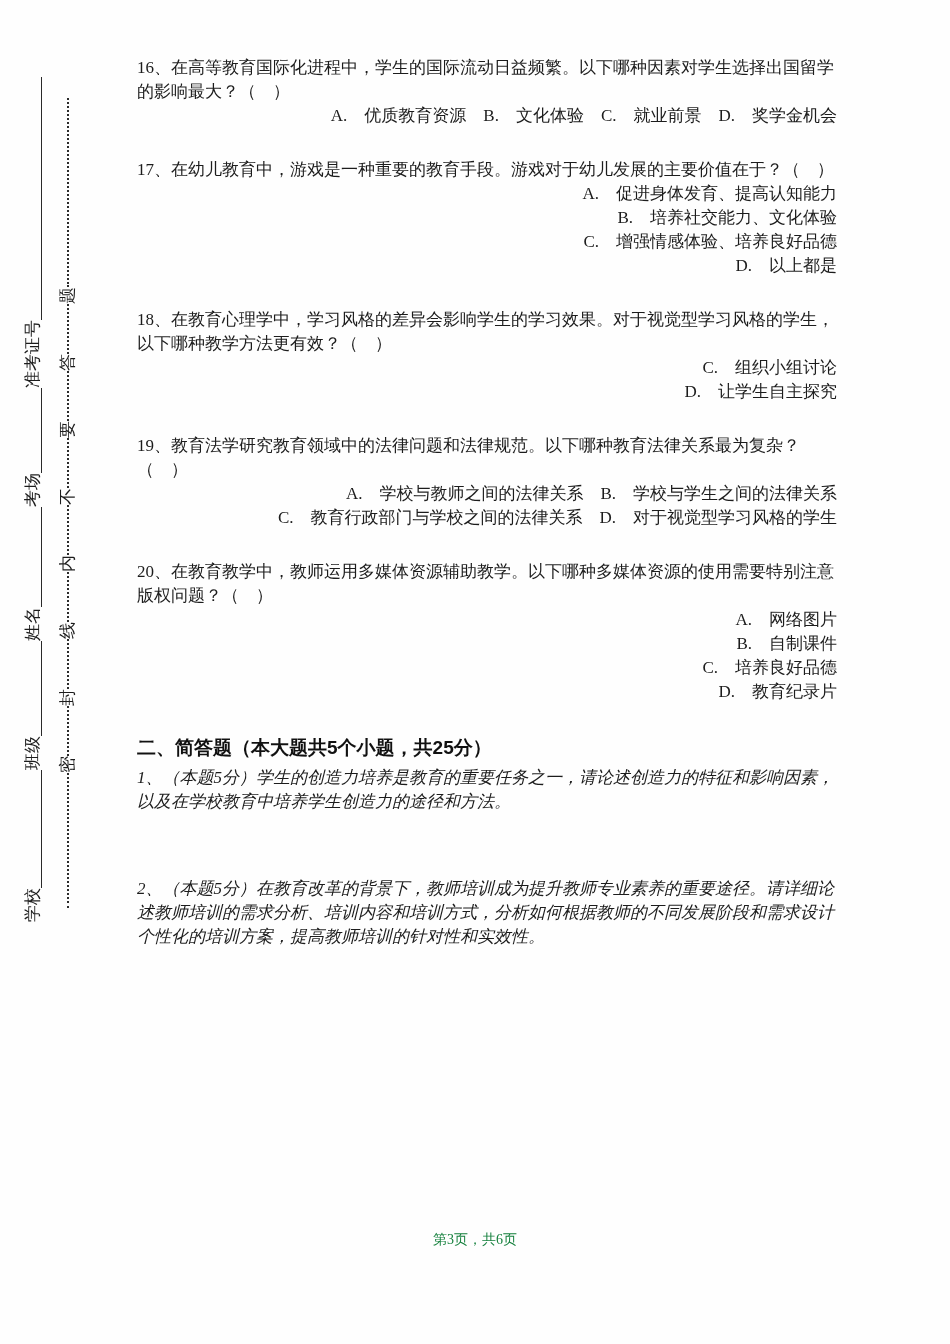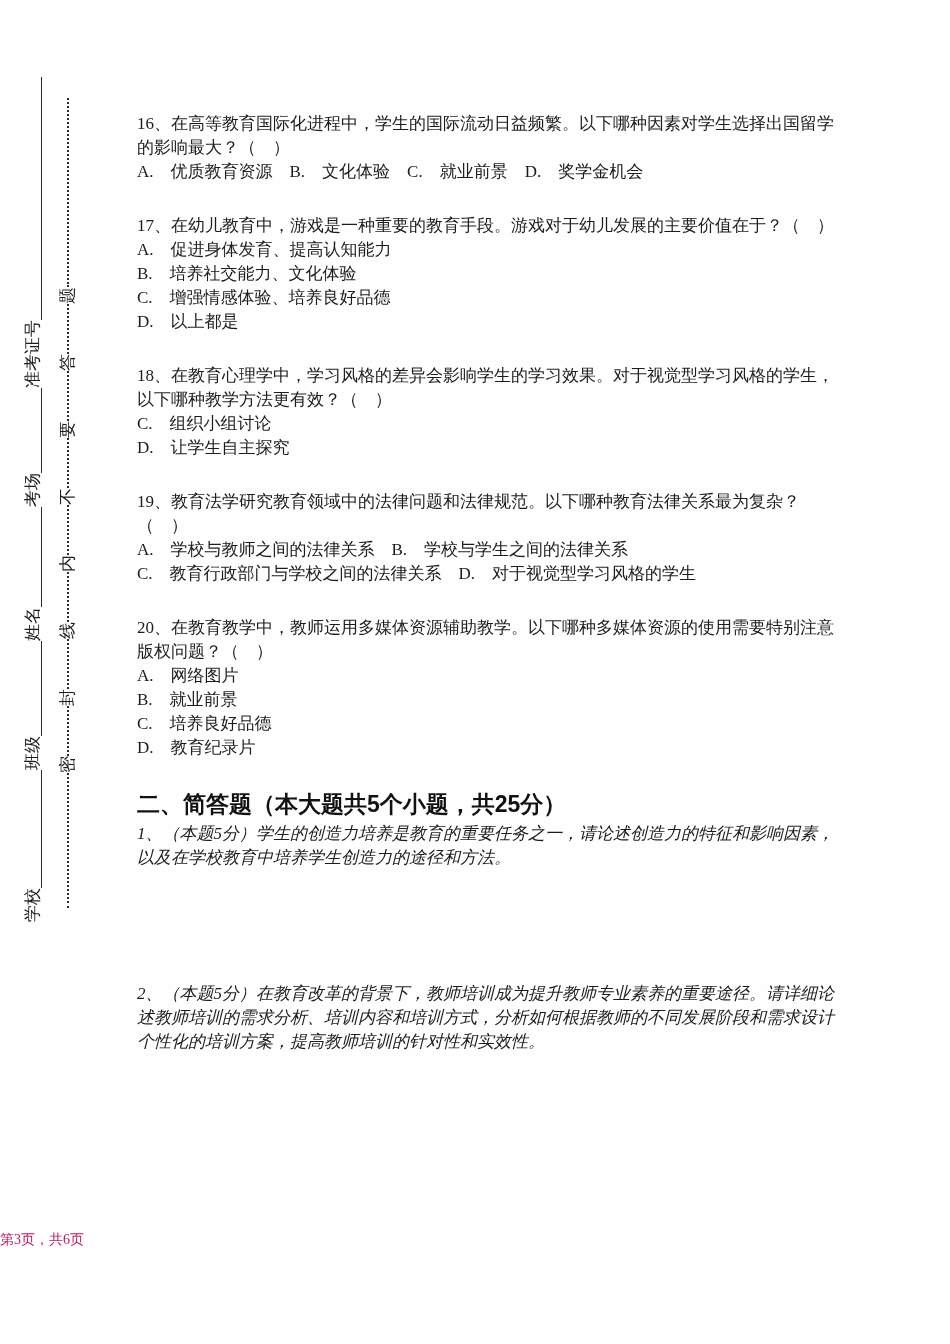--- a/index.html
+++ b/index.html
@@ -4,36 +4,36 @@
 <style>
   html,body{margin:0;padding:0;}
   body{
     width:950px;height:1344px;position:relative;overflow:hidden;
     background:#fefefe;color:#1c1c1c;
     font-family:"Liberation Serif","DejaVu Serif",serif;
   }
   
   .content{
     position:absolute;left:137px;top:0;width:700px;
-    font-size:17px;line-height:24px;padding-top:112px;
+    font-size:17px;line-height:24px;padding-top:56px;
   }
   .q{margin:0 0 30px 0;}
   .q .stem{white-space:normal;}
-  .q .opt{white-space:normal;}
+  .q .opt{white-space:normal;text-align:right;}
   .section-heading{
     font-family:"Liberation Sans","DejaVu Sans",sans-serif;
-    font-weight:bold;font-size:23px;line-height:28px;margin:0 0 4px 0;
+    font-weight:bold;font-size:19px;line-height:28px;margin:0 0 4px 0;
     color:#111;
   }
   .sa-item{margin:0;font-style:italic;}
-  .sa-item.second{margin-top:112px;}
+  .sa-item.second{margin-top:63px;}
   
   .footer{
-    position:absolute;left:0;right:0;top:1231px;text-align:left;
-    font-size:14px;color:#be185d;
+    position:absolute;left:0;right:0;top:1231px;text-align:center;
+    font-size:14px;color:#15803d;
   }
   
   .vstrip{
     position:absolute;transform:rotate(-90deg);transform-origin:0 0;
     display:flex;flex-wrap:nowrap;
   }
   .labels-strip{
     left:16px;top:922px;width:845px;height:26px;
     align-items:flex-end;
   }
@@ -121,21 +121,21 @@
 
   <div class="q">
     <div class="stem">19、教育法学研究教育领域中的法律问题和法律规范。以下哪种教育法律关系最为复杂？（　）</div>
     <div class="opt">A.　学校与教师之间的法律关系　B.　学校与学生之间的法律关系</div>
     <div class="opt">C.　教育行政部门与学校之间的法律关系　D.　对于视觉型学习风格的学生</div>
   </div>
 
   <div class="q">
     <div class="stem">20、在教育教学中，教师运用多媒体资源辅助教学。以下哪种多媒体资源的使用需要特别注意版权问题？（　）</div>
     <div class="opt">A.　网络图片</div>
-    <div class="opt">B.　就业前景</div>
+    <div class="opt">B.　自制课件</div>
     <div class="opt">C.　培养良好品德</div>
     <div class="opt">D.　教育纪录片</div>
   </div>
 
   <div class="section-heading">二、简答题（本大题共5个小题，共25分）</div>
 
   <div class="sa-item">1、（本题5分）学生的创造力培养是教育的重要任务之一，请论述创造力的特征和影响因素，以及在学校教育中培养学生创造力的途径和方法。</div>
 
   <div class="sa-item second">2、（本题5分）在教育改革的背景下，教师培训成为提升教师专业素养的重要途径。请详细论述教师培训的需求分析、培训内容和培训方式，分析如何根据教师的不同发展阶段和需求设计个性化的培训方案，提高教师培训的针对性和实效性。</div>
 

